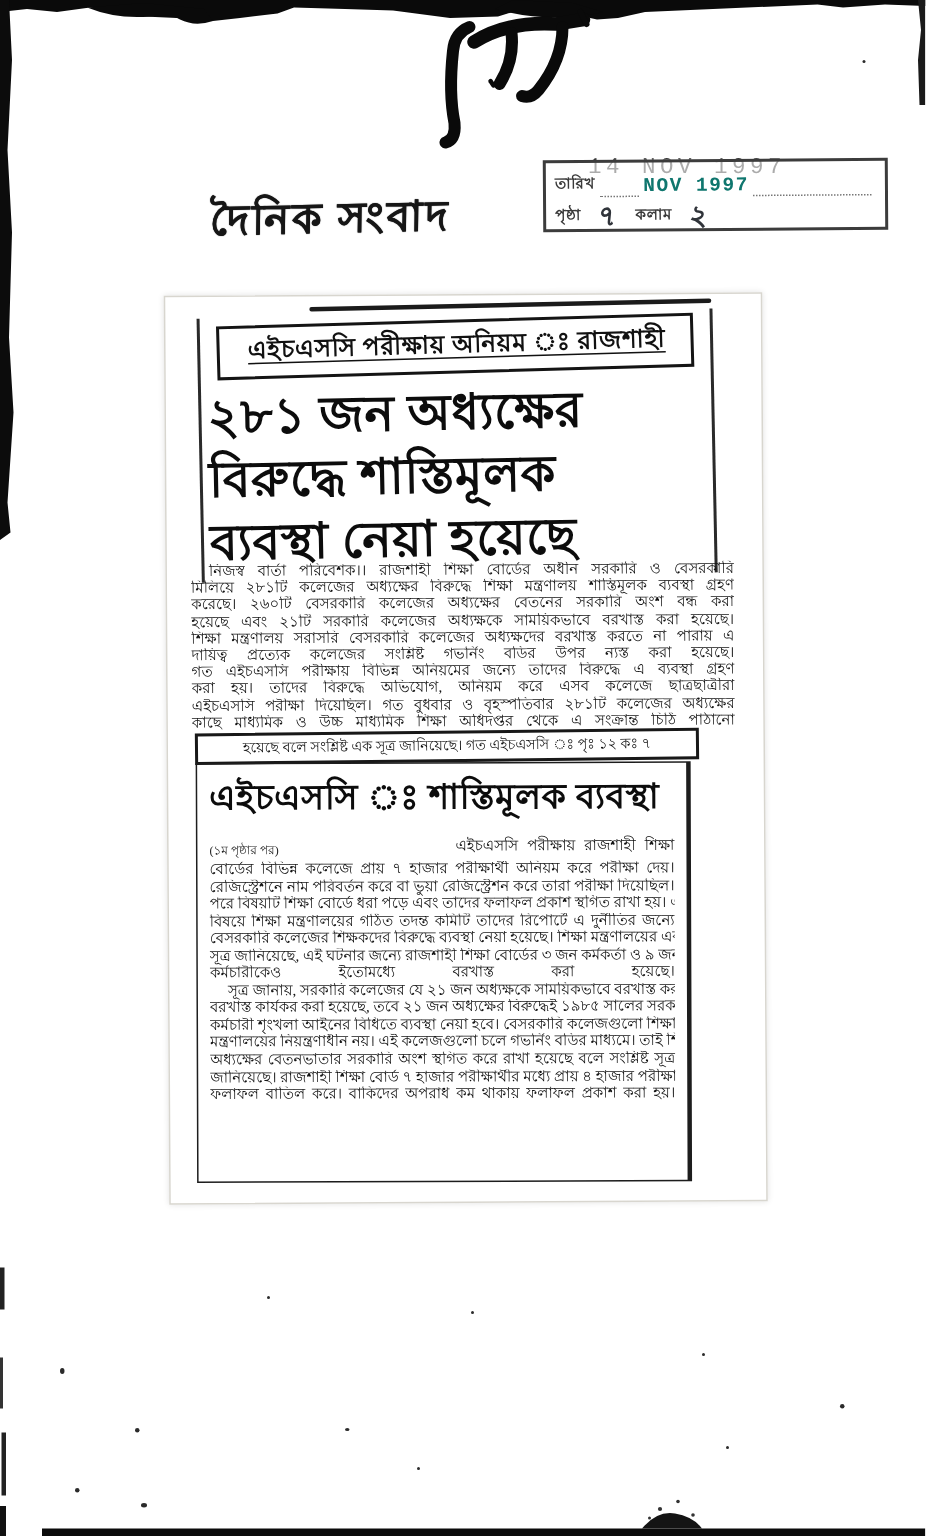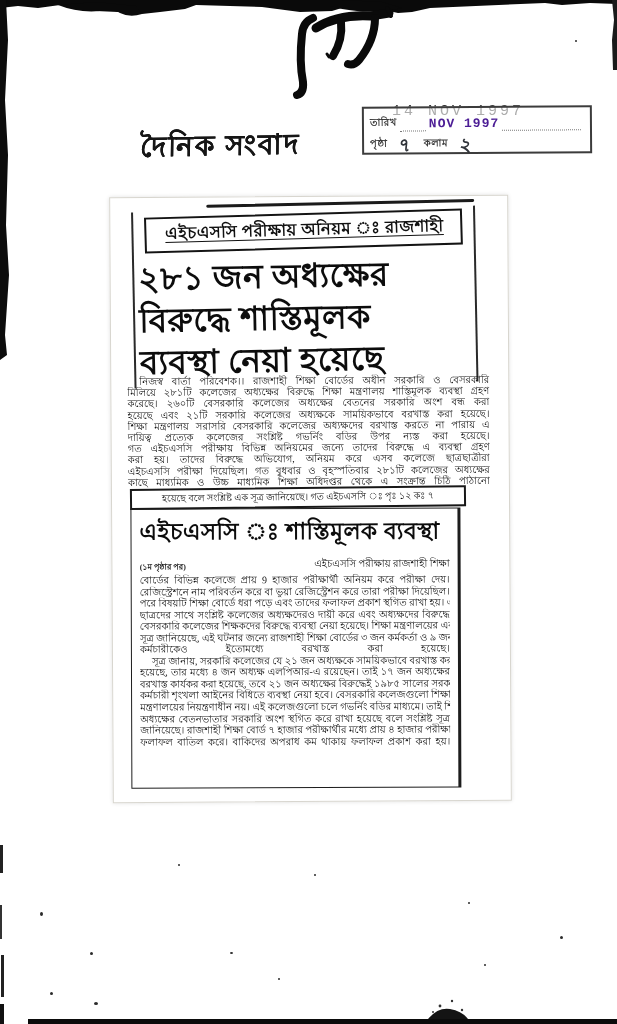--- a/index.html
+++ b/index.html
@@ -16,21 +16,21 @@
 
   
   .stamp-box{position:absolute;left:362px;top:106px;width:230px;height:48px;
              border:2px solid #3c3c3c;box-sizing:border-box;padding:2px 6px;
              color:#3a3a3a;transform:rotate(-0.4deg);background:rgba(255,255,255,.6);}
   .stamp-row{display:flex;align-items:flex-end;height:21px;font-size:10px;}
   .stamp-label{font-weight:bold;letter-spacing:.5px;white-space:nowrap;}
   .stamp-dots{flex:0 0 26px;border-bottom:1px dotted #777;height:12px;margin:0 3px;}
   .stamp-dots.wide{flex:1 1 auto;}
   .stamp-printed-date{font-family:"Liberation Mono","DejaVu Sans Mono",monospace;font-size:13px;
-                      font-weight:bold;color:#4c1d95;letter-spacing:1px;white-space:nowrap;}
+                      font-weight:bold;color:#0f766e;letter-spacing:1px;white-space:nowrap;}
   .stamp-hand{font-size:19px;font-weight:bold;font-style:italic;color:#30343a;line-height:14px;
               transform:rotate(-8deg);padding:0 14px 0 10px;}
 
   
   .paper-name{position:absolute;left:140px;top:124px;font-size:28px;font-weight:bold;color:#161616;
               transform:rotate(-1.2deg) skewX(-2deg);letter-spacing:2px;
               text-shadow:0 0 .6px #000;}
 
   
   .clipping{position:absolute;left:111px;top:196px;width:397px;height:604px;background:#fff;
@@ -55,22 +55,22 @@
 
   .cont-box{position:absolute;left:18px;top:290px;width:336px;border:2px solid #181818;
             font-size:9.5px;padding:1px 5px;box-sizing:border-box;text-align:center;
             transform:rotate(-0.3deg);white-space:nowrap;overflow:hidden;}
 
   .section2{position:absolute;left:18px;top:311px;width:330px;height:280px;box-sizing:border-box;
             border:1.5px solid #1d1d1d;border-right-width:3px;padding:4px 8px 4px 8px;
             transform:rotate(0.15deg);}
   .subhead{font-size:23px;font-weight:bold;letter-spacing:.5px;color:#0c0c0c;white-space:nowrap;}
   .cont-row{display:flex;justify-content:space-between;align-items:flex-end;margin-top:4px;}
-  .cont-note{font-size:8px;color:#222;white-space:nowrap;font-weight:bold;}
-  .first-line{font-size:10px;white-space:nowrap;}
+  .cont-note{font-size:8px;color:#222;white-space:nowrap;}
+  .first-line{font-size:10px;white-space:nowrap;font-family:Liberation Mono, monospace;}
   .body2{margin-top:1px;font-size:10px;color:#141414;}
   .body2 .body-line{line-height:11.55px;}
   .body2 .body-line.para-start{text-indent:12px;}
 </style>
 </head>
 <body>
 
 <svg class="artifact" style="left:0;top:0;" width="617" height="22" viewBox="0 0 617 22">
   <path fill="#0a0a0a" d="M0,0 H617 V4 L590,3 562,5 545,3 430,8 412,12 398,13 380,9 345,7 332,11 300,12 262,7 230,6 196,5 185,9 160,12 142,14 118,12 96,11 78,6 60,5 38,8 18,6 0,8 Z"></path>
   <path fill="#0a0a0a" d="M58,5 q20,8 42,6 q14,-2 20,2 q10,5 22,1 l-6,-8 -40,-4 z"></path>
@@ -167,29 +167,28 @@
 
   <div class="cont-box">হয়েছে বলে সংশ্লিষ্ট এক সূত্র জানিয়েছে। গত এইচএসসি ঃ পৃঃ ১২ কঃ ৭</div>
 
   <div class="section2">
     <div class="subhead">এইচএসসি ঃ শাস্তিমূলক ব্যবস্থা</div>
     <div class="cont-row">
       <span class="cont-note">(১ম পৃষ্ঠার পর)</span>
       <span class="first-line">এইচএসসি পরীক্ষায় রাজশাহী শিক্ষা</span>
     </div>
     <div class="body2">
-        <div class="body-line">বোর্ডের বিভিন্ন কলেজে প্রায় 9 হাজার পরীক্ষার্থী অনিয়ম করে পরীক্ষা দেয়।</div>
+        <div class="body-line">বোর্ডের বিভিন্ন কলেজে প্রায় ৭ হাজার পরীক্ষার্থী অনিয়ম করে পরীক্ষা দেয়।</div>
         <div class="body-line">রেজিস্ট্রেশনে নাম পরিবর্তন করে বা ভুয়া রেজিস্ট্রেশন করে তারা পরীক্ষা দিয়েছিল।</div>
         <div class="body-line">পরে বিষয়টি শিক্ষা বোর্ডে ধরা পড়ে এবং তাদের ফলাফল প্রকাশ স্থগিত রাখা হয়। এ</div>
-        <div class="body-line">ছাত্রদের সাথে সংশ্লিষ্ট কলেজের অধ্যক্ষদেরও দায়ী করে এবং অধ্যক্ষদের বিরুদ্ধে</div>
+        <div class="body-line">বিষয়ে শিক্ষা মন্ত্রণালয়ের গঠিত তদন্ত কমিটি তাদের রিপোর্টে এ দুর্নীতির জন্যে</div>
         <div class="body-line">বেসরকারি কলেজের শিক্ষকদের বিরুদ্ধে ব্যবস্থা নেয়া হয়েছে। শিক্ষা মন্ত্রণালয়ের এক</div>
         <div class="body-line">সূত্র জানিয়েছে, এই ঘটনার জন্যে রাজশাহী শিক্ষা বোর্ডের ৩ জন কর্মকর্তা ও ৯ জন</div>
         <div class="body-line">কর্মচারীকেও ইতোমধ্যে বরখাস্ত করা হয়েছে।</div>
         <div class="body-line para-start">সূত্র জানায়, সরকারি কলেজের যে ২১ জন অধ্যক্ষকে সাময়িকভাবে বরখাস্ত করা</div>
-        <div class="body-line">হয়েছে, তার মধ্যে ৪ জন অধ্যক্ষ এলপিআর-এ রয়েছেন। তাই ১৭ জন অধ্যক্ষের</div>
         <div class="body-line">বরখাস্ত কার্যকর করা হয়েছে, তবে ২১ জন অধ্যক্ষের বিরুদ্ধেই ১৯৮৫ সালের সরকারি</div>
         <div class="body-line">কর্মচারী শৃংখলা আইনের বিধিতে ব্যবস্থা নেয়া হবে। বেসরকারি কলেজগুলো শিক্ষা</div>
         <div class="body-line">মন্ত্রণালয়ের নিয়ন্ত্রণাধীন নয়। এই কলেজগুলো চলে গভর্নিং বডির মাধ্যমে। তাই শিক্ষা</div>
         <div class="body-line">অধ্যক্ষের বেতনভাতার সরকারি অংশ স্থগিত করে রাখা হয়েছে বলে সংশ্লিষ্ট সূত্র</div>
         <div class="body-line">জানিয়েছে। রাজশাহী শিক্ষা বোর্ড ৭ হাজার পরীক্ষার্থীর মধ্যে প্রায় ৪ হাজার পরীক্ষার্থীর</div>
         <div class="body-line">ফলাফল বাতিল করে। বাকিদের অপরাধ কম থাকায় ফলাফল প্রকাশ করা হয়।</div>
       </div>
   </div>
 </div>
 

